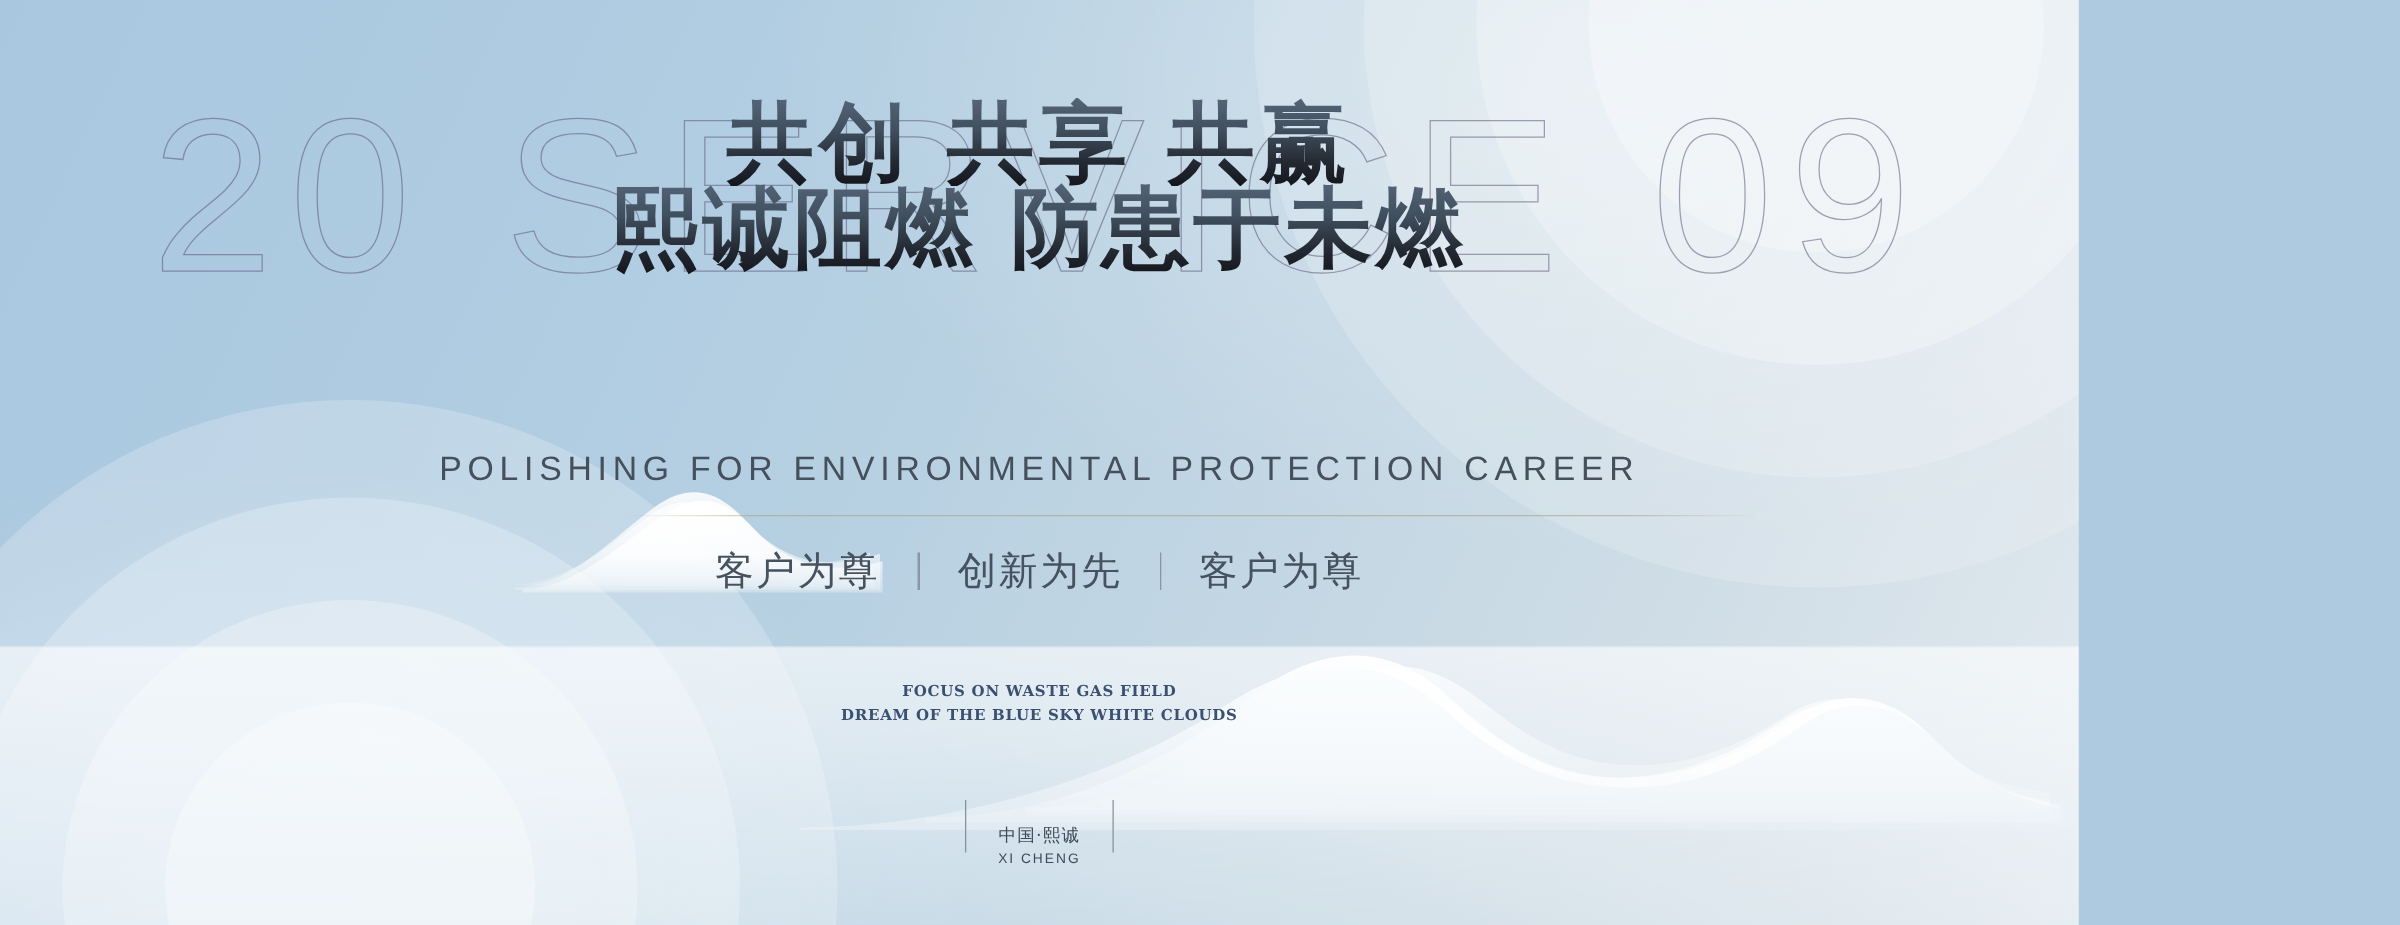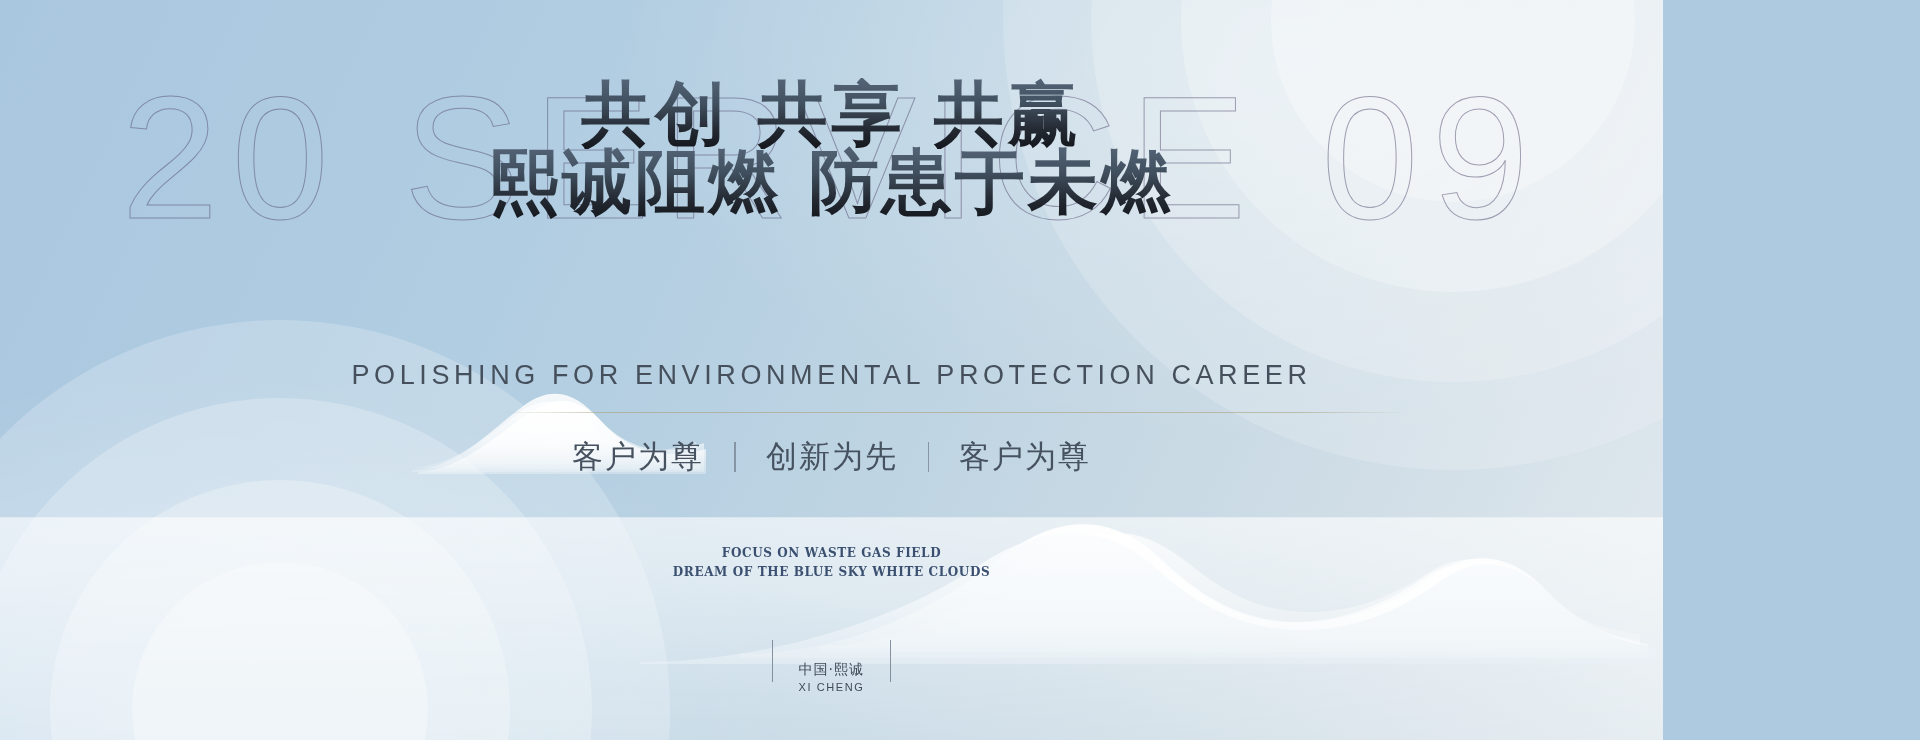--- a/index.html
+++ b/index.html
@@ -199,21 +199,21 @@
     justify-content: center;
     gap: 26px;
   }
   .footer-bar {
     width: 1px;
     height: 42px;
     background: #7a8795;
     opacity: 0.9;
   }
   .footer-texts {
-    text-align: left;
+    text-align: center;
     line-height: 1.3;
     margin-top: 32px;
   }
   .footer-cn {
     font-family: "DejaVu Sans", "Liberation Sans", sans-serif;
     font-size: 14px;
     letter-spacing: 1px;
     color: #3f4a57;
     display: block;
   }

